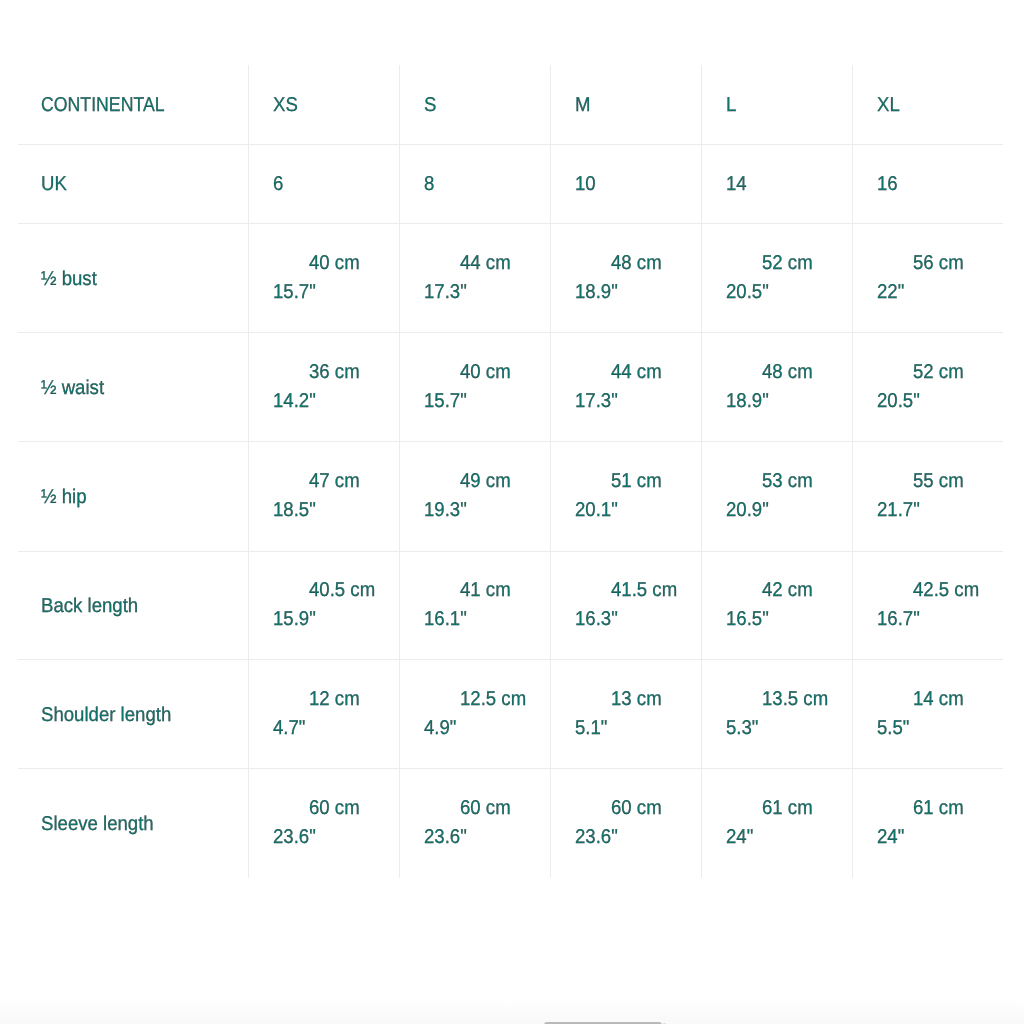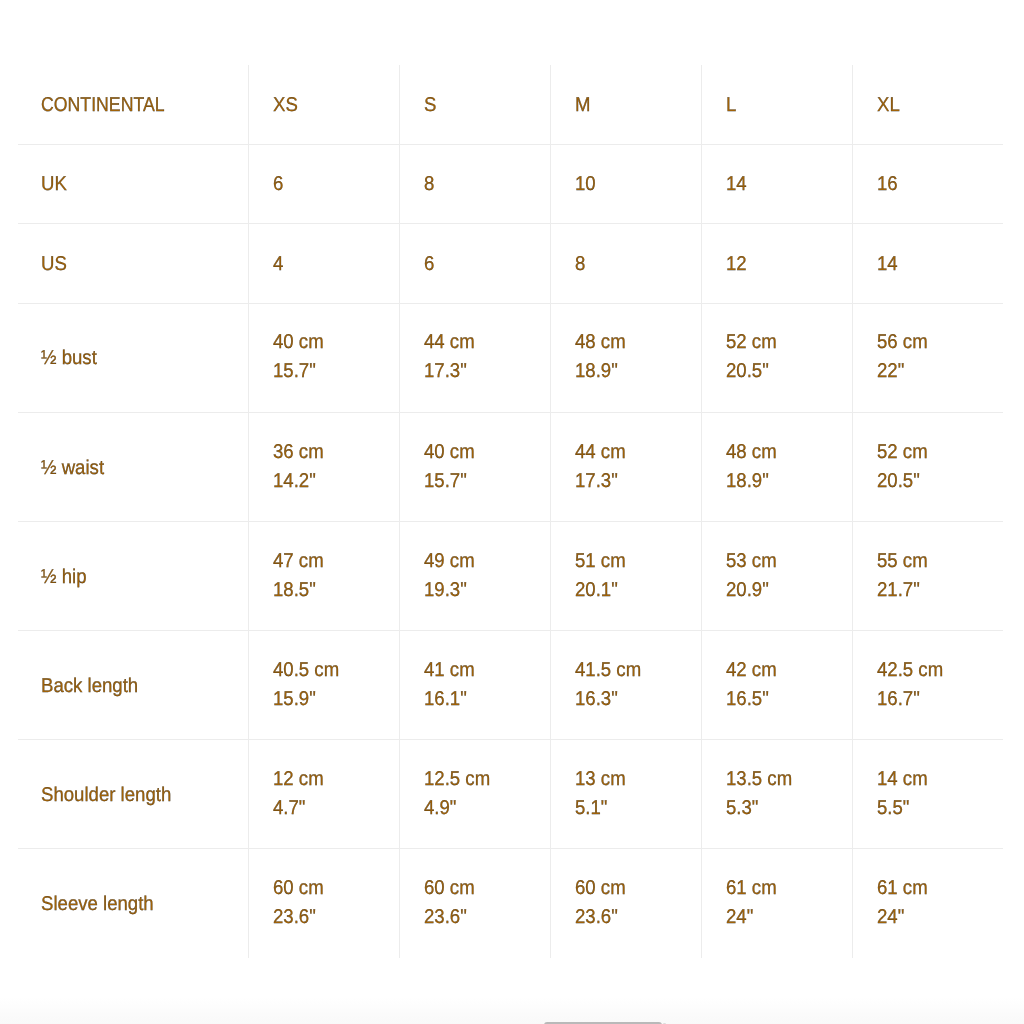--- a/index.html
+++ b/index.html
@@ -11,21 +11,21 @@
   *{-webkit-font-smoothing:antialiased;}
   .page{position:relative;width:1024px;height:1024px;background:#ffffff;overflow:hidden;}
   .table-wrap{position:absolute;left:18px;top:65px;width:985px;}
   table.size-table{width:985px;border-collapse:collapse;table-layout:fixed;}
   table.size-table td{
       border-right:1px solid #ececec;
       border-bottom:1px solid #ececec;
       padding:0 4px 0 24.8px;
       font-size:20px;
       line-height:29px;
-      color:#a16207;
+      color:#0f766e;
       vertical-align:middle;
       text-align:left;
       font-weight:400;
       white-space:nowrap;
       overflow:hidden;
       -webkit-text-stroke:0.25px #1f2021;
   }
   table.size-table td.last-col{border-right:none;}
   table.size-table tr.last-row td{border-bottom:none;}
   .rh0 td{height:78.5px;}
@@ -33,21 +33,21 @@
   .rh2 td{height:78.8px;}
   .rh3 td{height:108.2px;}
   .rh4 td{height:108.2px;}
   .rh5 td{height:108.2px;}
   .rh6 td{height:107.8px;}
   .rh7 td{height:107.6px;}
   .rh8 td{height:109.0px;}
   .tx{display:inline-block;transform:translateY(1px) scaleX(0.93) translateZ(0);transform-origin:left center;}
   .tx-caps{display:inline-block;transform:translateY(1px) scaleX(0.885) translateZ(0);transform-origin:left center;}
   .tx-size{display:inline-block;transform:translateY(1px) scaleX(0.93) translateZ(0);transform-origin:left center;}
-  .cm-val{display:block;position:relative;top:-1.5px;}
+  .cm-val{display:block;position:relative;top:-1.5px;margin-left:36px;}
   .in-val{display:block;position:relative;top:-1.5px;}
   table.size-table td.first-col{padding-left:23.2px;}
   .col-label{width:230px;}
   .col-size{width:151px;}
   .bottom-fade{position:absolute;left:0;right:0;bottom:0;height:27px;
        background:linear-gradient(to bottom, #ffffff 0%, #fdfdfd 35%, #fbfbfb 65%, #f9f9f9 100%);
        pointer-events:none;}
   .bottom-handle{position:absolute;left:544px;top:1022.4px;width:118px;height:4px;
        background:#b9b9b9;border-radius:3px 3px 0 0;}
   .bottom-handle-tip{position:absolute;left:663px;top:1022.6px;width:3px;height:3px;
@@ -77,28 +77,20 @@
       <td class="last-col"><span class="tx-size">XL</span></td>
     </tr>
     <tr class="rh1">
       <td class="first-col"><span class="tx-size">UK</span></td>
       <td><span class="tx">6</span></td>
       <td><span class="tx">8</span></td>
       <td><span class="tx">10</span></td>
       <td><span class="tx">14</span></td>
       <td class="last-col"><span class="tx">16</span></td>
     </tr>
-    <tr class="rh2">
-      <td class="first-col"><span class="tx-size">US</span></td>
-      <td><span class="tx">4</span></td>
-      <td><span class="tx">6</span></td>
-      <td><span class="tx">8</span></td>
-      <td><span class="tx">12</span></td>
-      <td class="last-col"><span class="tx">14</span></td>
-    </tr>
     <tr class="rh3">
       <td class="first-col"><span class="tx">½ bust</span></td>
       <td>
               <span class="cm-val"><span class="tx">40 cm</span></span>
               <span class="in-val"><span class="tx">15.7"</span></span>
             </td>
       <td>
               <span class="cm-val"><span class="tx">44 cm</span></span>
               <span class="in-val"><span class="tx">17.3"</span></span>
             </td>

